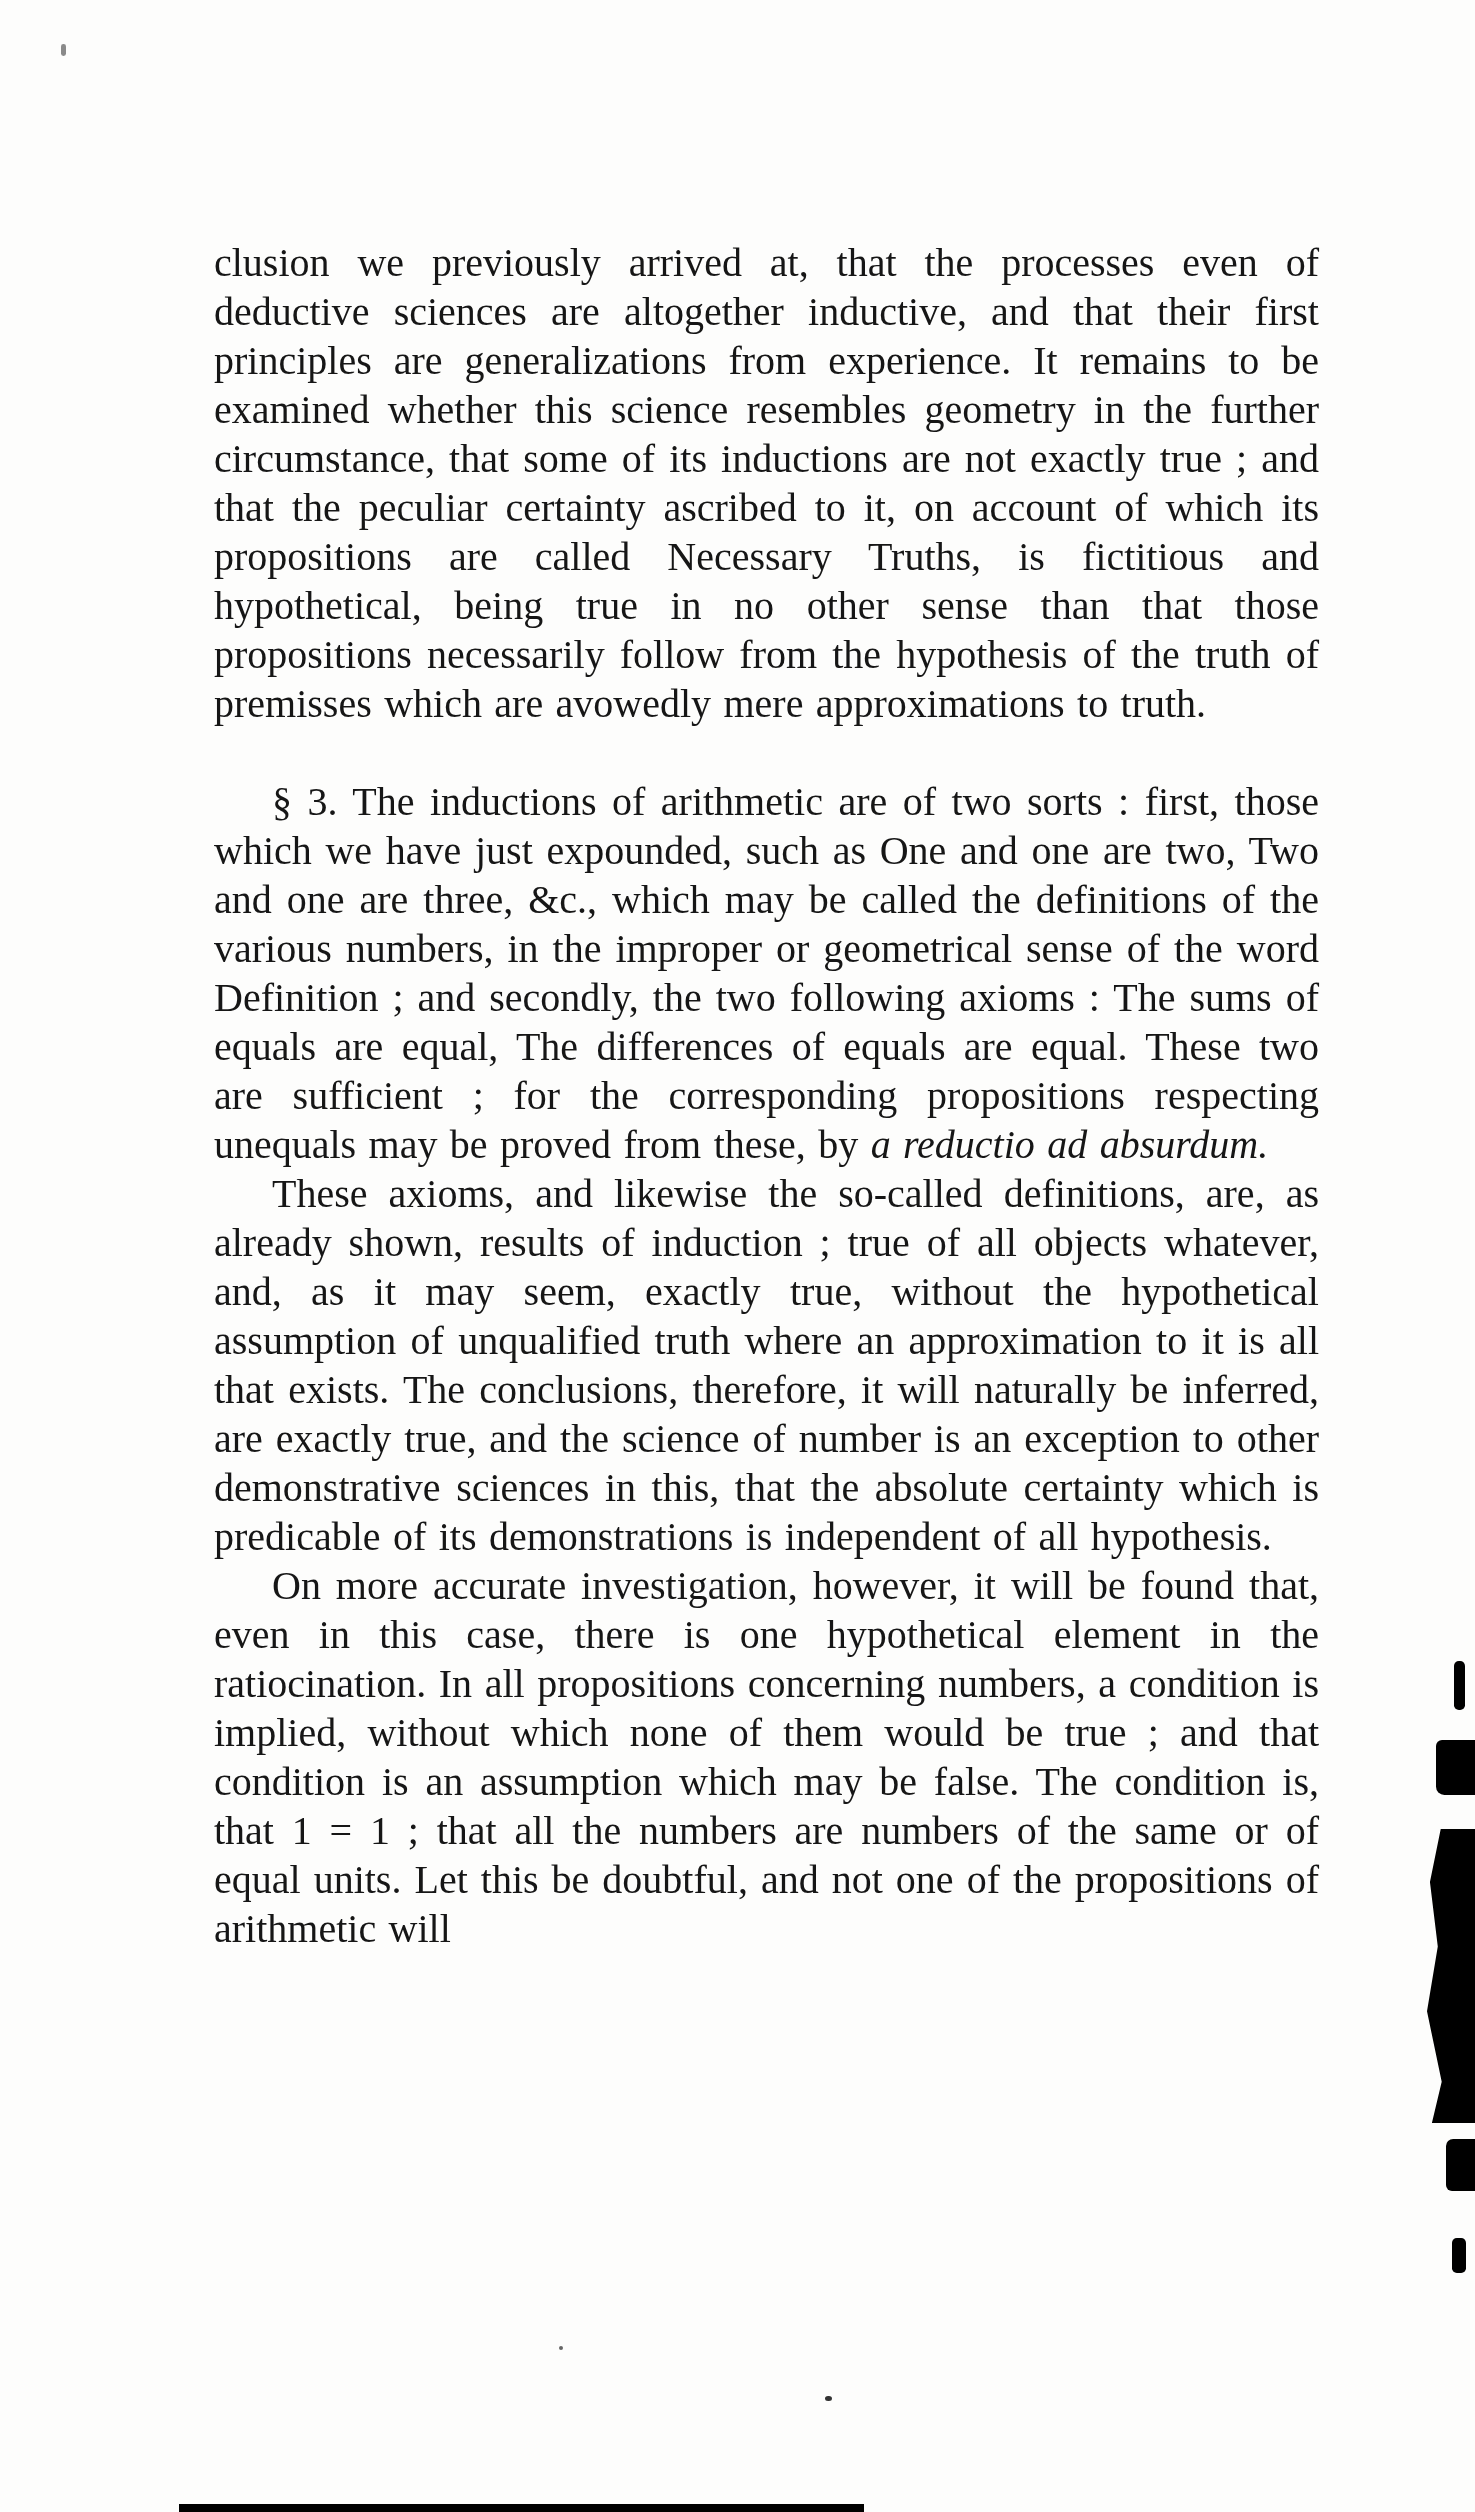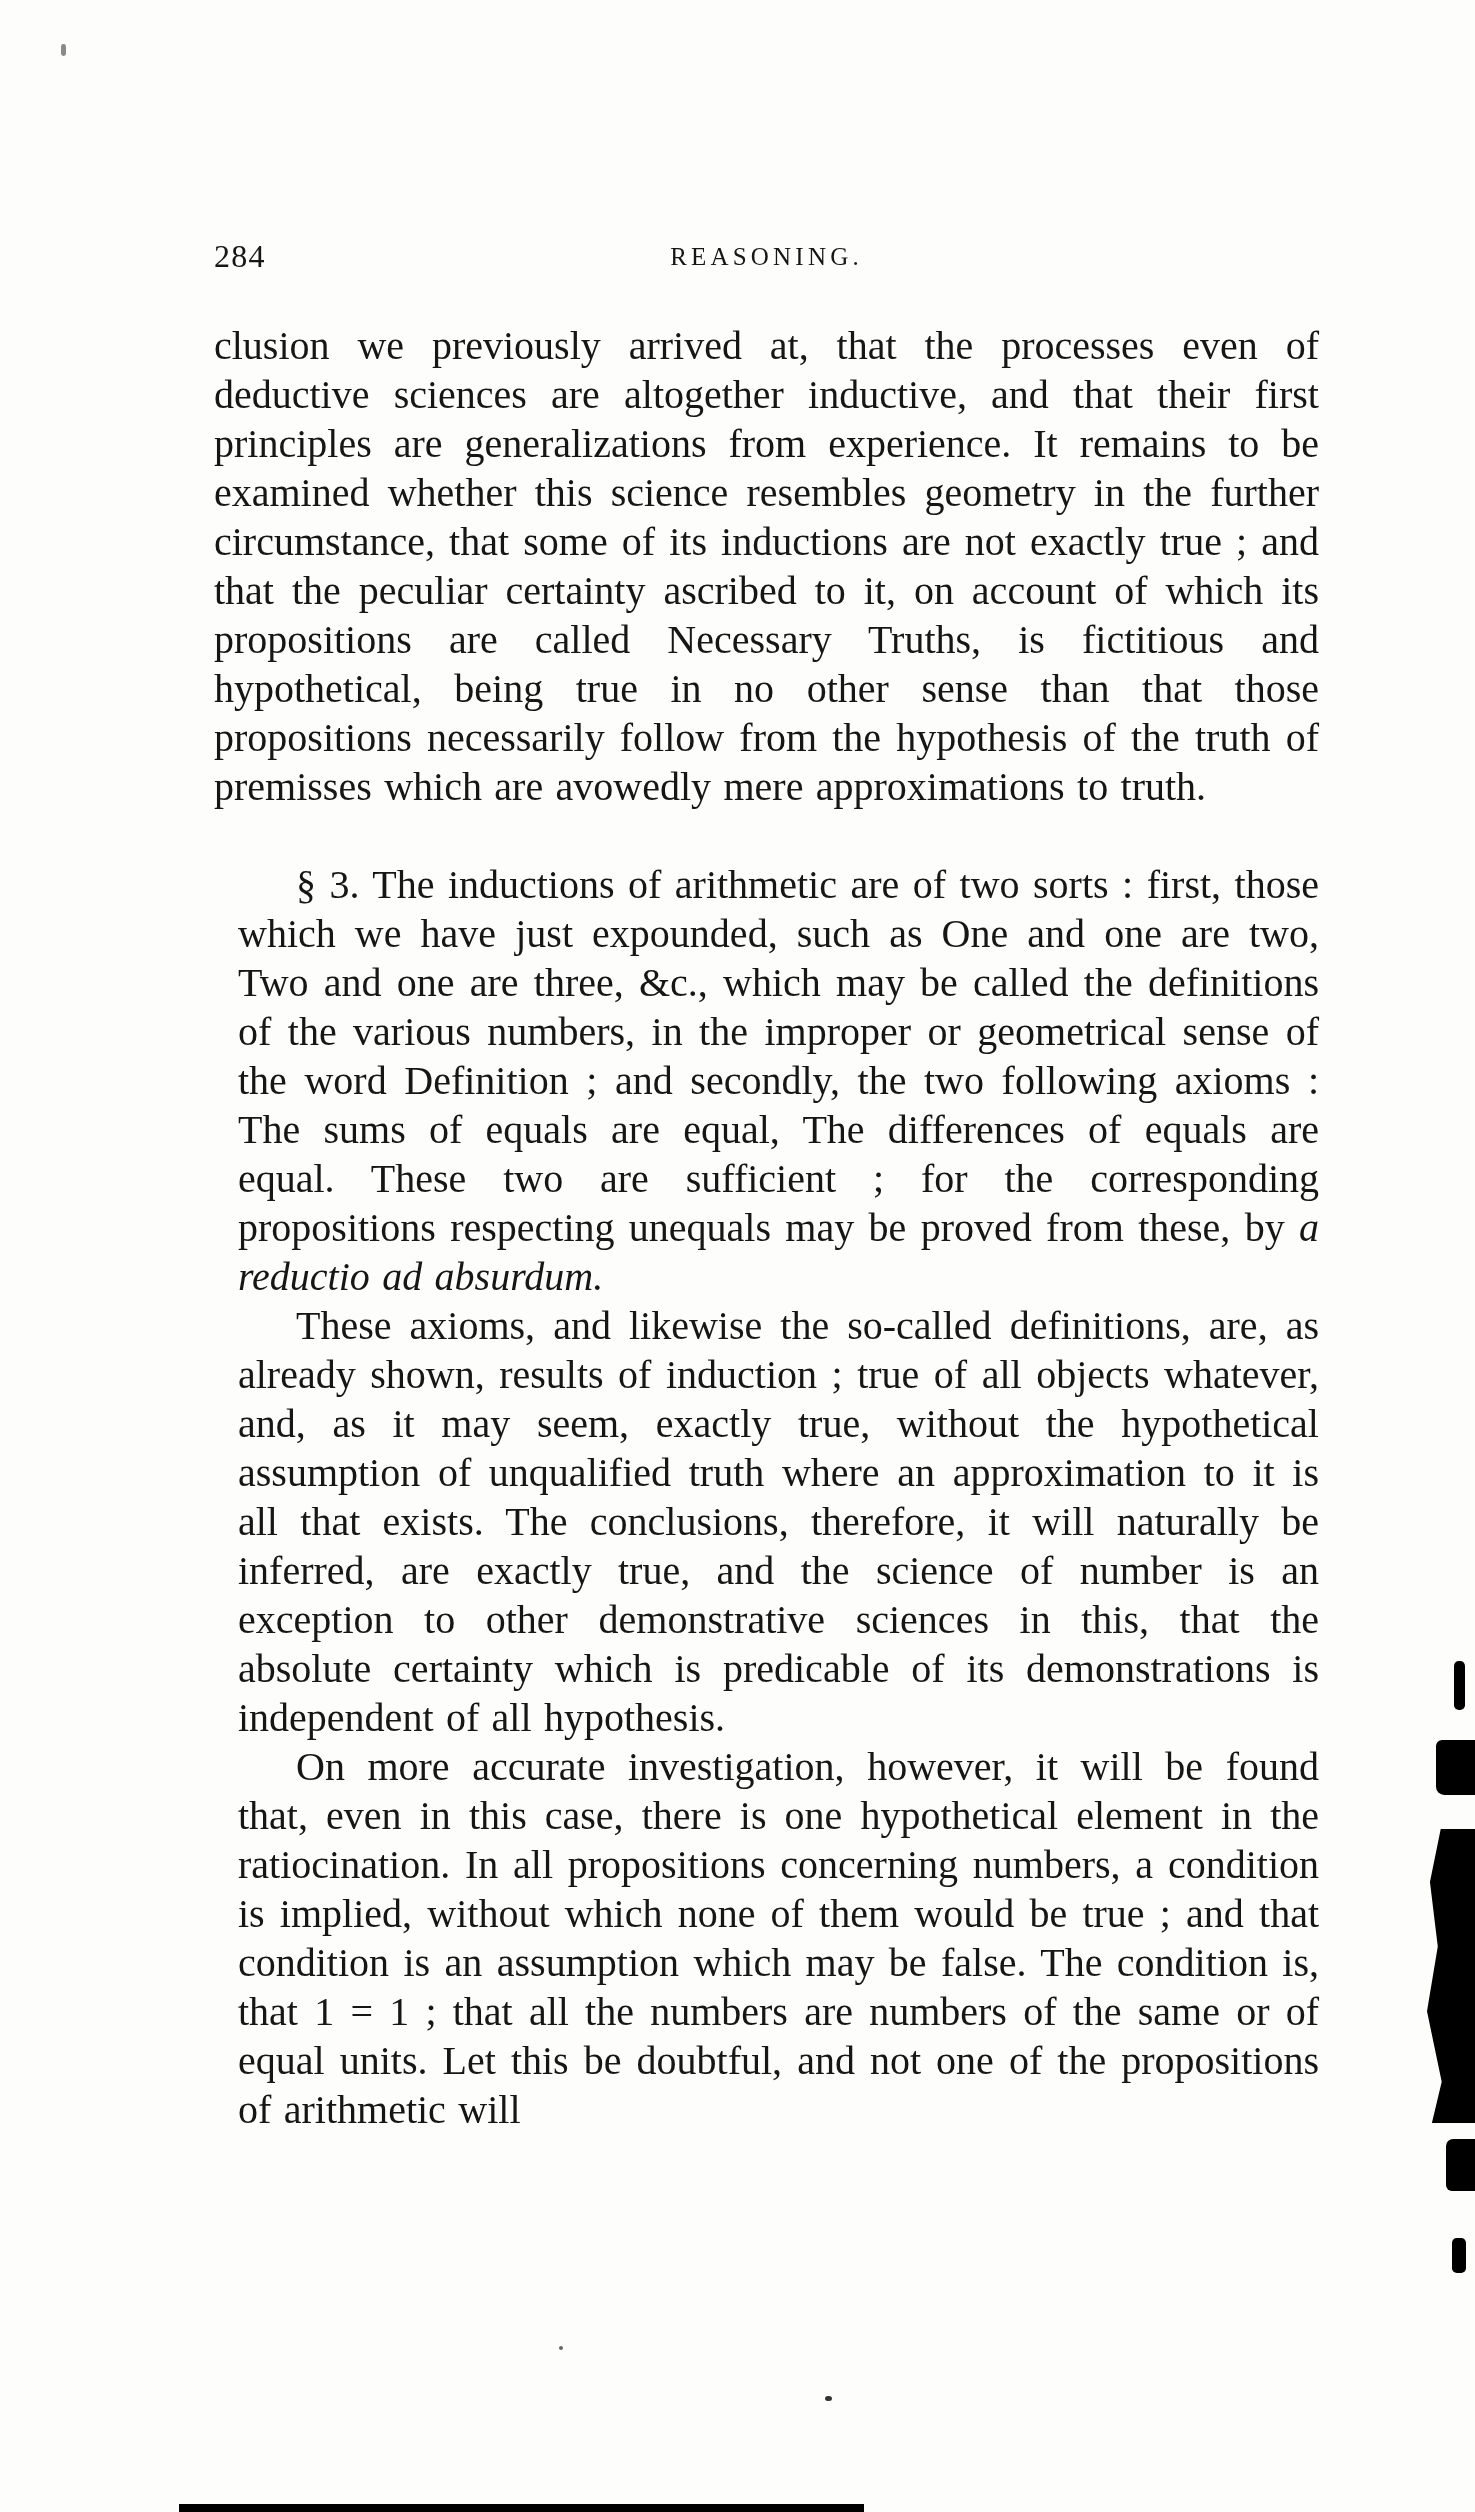--- a/index.html
+++ b/index.html
@@ -47,21 +47,20 @@
   }
   .body-text p {
     margin: 0;
     font-size: 40px;
     line-height: 49px;
     text-align: justify;
     word-spacing: 2.4px;
   }
   .body-text p.indent {
     text-indent: 58px;
-    margin-left: 24px;
   }
   .body-text p.section-start {
     margin-top: 49px;
   }
   .italic {
     font-style: italic;
   }
   
   .artifact {
     position: absolute;
@@ -80,24 +79,20 @@
   .a8 { left: 559px; top: 2346px; width: 4.2px; height: 4.2px; background: #666; border-radius: 50%; }
   .a9 { left: 825px; top: 2396px; width: 6.6px; height: 5.4px; background: #333; border-radius: 50%; }
 </style>
 </head>
 <body>
 
 <div class="page">
 
   <div class="content">
 
-    <div class="running-head">
-      <span class="page-number">284</span>
-      <span class="head-title">REASONING.</span>
-    </div>
 
     <div class="body-text">
 
       <p>
         <span>clusion we previously arrived at, that the processes even of deductive sciences are altogether inductive, and that their first principles are generalizations from experience.  It remains to be examined whether this science resembles geometry in the further circumstance, that some of its inductions are not exactly true ;  and that the peculiar certainty ascribed to it, on account of which its propositions are called Necessary Truths, is fictitious and hypothetical, being true in no other sense than that those propositions necessarily follow from the hypothesis of the truth of premisses which are avowedly mere approximations to truth.</span>
       </p>
 
       <p class="indent section-start">
         <span>§ 3.  The inductions of arithmetic are of two sorts : first, those which we have just expounded, such as One and one are two, Two and one are three, &amp;c., which may be called the definitions of the various numbers, in the improper or geometrical sense of the word Definition ;  and secondly, the two following axioms :  The sums of equals are equal, The differences of equals are equal.   These two are sufficient ; for the corresponding propositions respecting unequals may be proved from these, by </span><span class="italic">a reductio ad absurdum.</span>
       </p>

